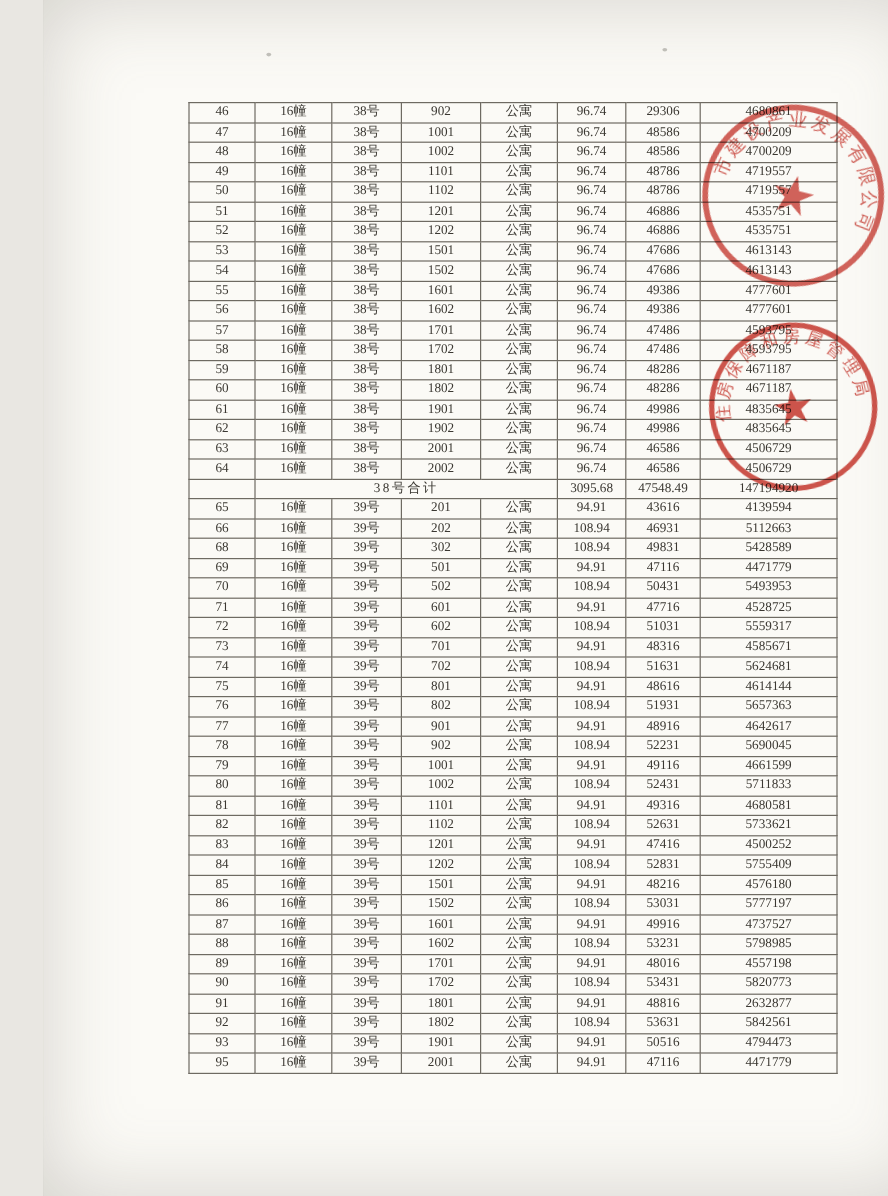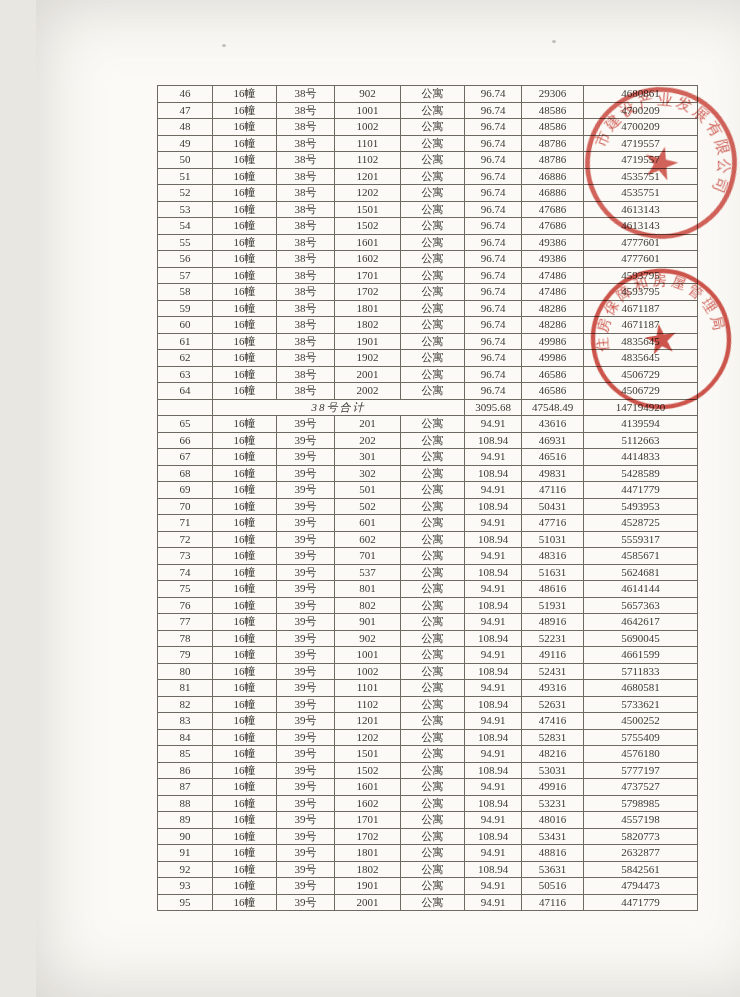--- a/index.html
+++ b/index.html
@@ -29,21 +29,21 @@
     height:16.5px;
     padding:0 1px;
     text-align:center;
     vertical-align:middle;
     font-size:11px;
     line-height:1;
     color:#3b3832;
     white-space:nowrap;
     overflow:hidden;
   }
-  td[data-name="subtotal-label"] { letter-spacing:2px;font-style:italic; }
+  td[data-name="subtotal-label"] { letter-spacing:2px; }
 
   .stamp {
     position:absolute;
     mix-blend-mode:multiply;
     filter:blur(.3px);
     pointer-events:none;
   }
   .stamp svg { display:block; width:100%; height:100%; }
   .stamp circle { stroke:#c8382f; fill:none; }
   .stamp text { fill:#c8382f; font-family:"Liberation Sans","DejaVu Sans",sans-serif; }
@@ -281,30 +281,20 @@
           <td data-name="cell-row-number">66</td>
           <td data-name="cell-building-number">16幢</td>
           <td data-name="cell-unit-number">39号</td>
           <td data-name="cell-room-number">202</td>
           <td data-name="cell-property-type">公寓</td>
           <td data-name="cell-floor-area">108.94</td>
           <td data-name="cell-unit-price">46931</td>
           <td data-name="cell-total-price">5112663</td>
         </tr>
         <tr data-name="table-row">
-          <td data-name="cell-row-number">67</td>
-          <td data-name="cell-building-number">16幢</td>
-          <td data-name="cell-unit-number">39号</td>
-          <td data-name="cell-room-number">301</td>
-          <td data-name="cell-property-type">公寓</td>
-          <td data-name="cell-floor-area">94.91</td>
-          <td data-name="cell-unit-price">46516</td>
-          <td data-name="cell-total-price">4414833</td>
-        </tr>
-        <tr data-name="table-row">
           <td data-name="cell-row-number">68</td>
           <td data-name="cell-building-number">16幢</td>
           <td data-name="cell-unit-number">39号</td>
           <td data-name="cell-room-number">302</td>
           <td data-name="cell-property-type">公寓</td>
           <td data-name="cell-floor-area">108.94</td>
           <td data-name="cell-unit-price">49831</td>
           <td data-name="cell-total-price">5428589</td>
         </tr>
         <tr data-name="table-row">
@@ -354,21 +344,21 @@
           <td data-name="cell-room-number">701</td>
           <td data-name="cell-property-type">公寓</td>
           <td data-name="cell-floor-area">94.91</td>
           <td data-name="cell-unit-price">48316</td>
           <td data-name="cell-total-price">4585671</td>
         </tr>
         <tr data-name="table-row">
           <td data-name="cell-row-number">74</td>
           <td data-name="cell-building-number">16幢</td>
           <td data-name="cell-unit-number">39号</td>
-          <td data-name="cell-room-number">537</td>
+          <td data-name="cell-room-number">702</td>
           <td data-name="cell-property-type">公寓</td>
           <td data-name="cell-floor-area">108.94</td>
           <td data-name="cell-unit-price">51631</td>
           <td data-name="cell-total-price">5624681</td>
         </tr>
         <tr data-name="table-row">
           <td data-name="cell-row-number">75</td>
           <td data-name="cell-building-number">16幢</td>
           <td data-name="cell-unit-number">39号</td>
           <td data-name="cell-room-number">801</td>

